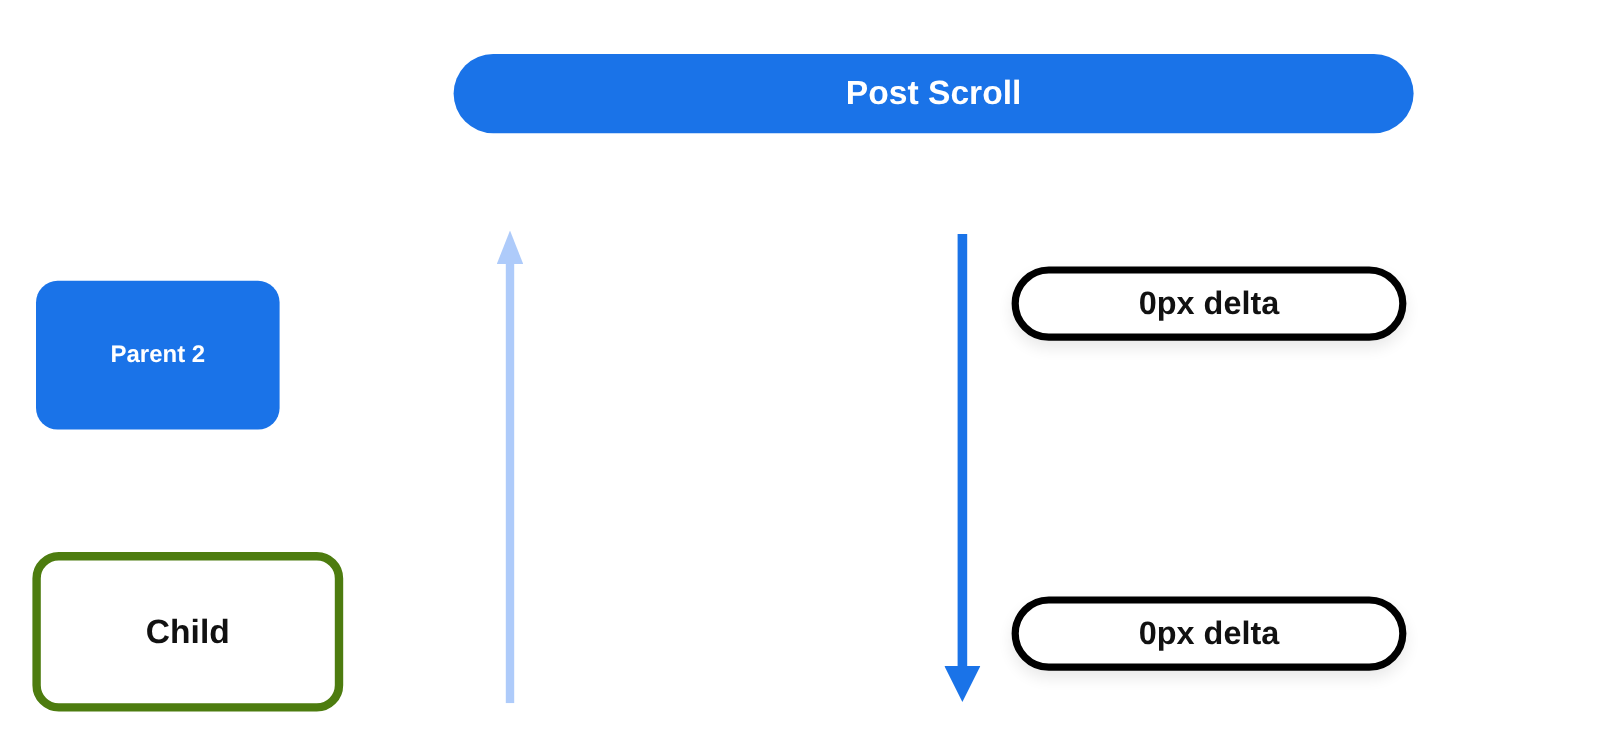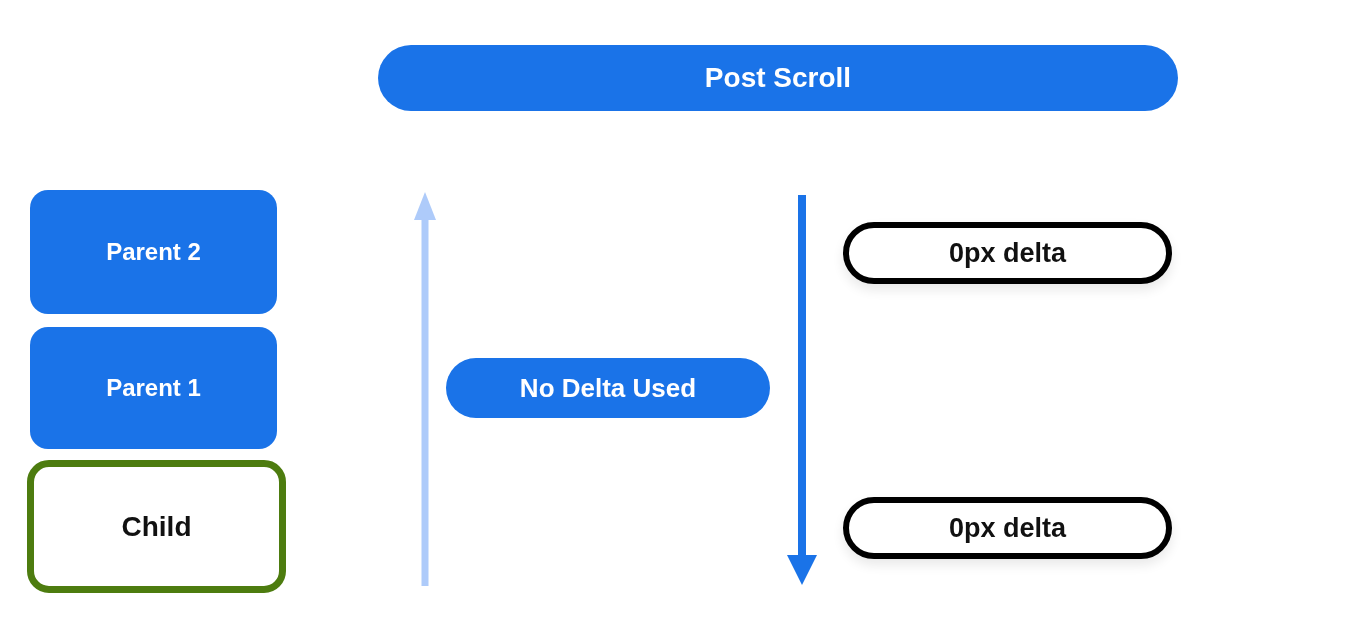--- a/index.html
+++ b/index.html
@@ -29,26 +29,27 @@
     left: 378px; top: 45px; width: 800px; height: 66px;
     background: #1a73e8;
     border-radius: 33px;
     color: #ffffff;
     font-size: 28px;
     font-weight: 700;
   }
 
   
   .parent-box {
-    left: 30px; width: 247px;
+    left: 30px; width: 203px;
     background: #1a73e8;
     border-radius: 18px;
     color: #ffffff;
-    font-size: 24px;
+    font-size: 20px;
     font-weight: 700;
+    margin-top: 44px;
   }
   .parent-2 { top: 190px; height: 124px; }
   .parent-1 { top: 327px; height: 122px; }
 
   .child-box {
     left: 27px; top: 460px; width: 259px; height: 133px;
     background: #ffffff;
     border: 7px solid #4d7c0f;
     border-radius: 22px;
     color: #111111;
@@ -92,42 +93,36 @@
 <div class="canvas">
 
   <div class="abs pill header-pill">
     <span>Post Scroll</span>
   </div>
 
   <div class="abs box parent-box parent-2">
     <span>Parent 2</span>
   </div>
 
-  <div class="abs box parent-box parent-1">
-    <span>Parent 1</span>
-  </div>
 
   <div class="abs box child-box">
     <span>Child</span>
   </div>
 
   <svg class="abs up-arrow" viewBox="0 0 22 394" aria-hidden="true">
     <line x1="11" y1="24" x2="11" y2="394" stroke="#aecbfa" stroke-width="7"></line>
     <polygon points="11,0 0,28 22,28" fill="#aecbfa"></polygon>
   </svg>
 
   <svg class="abs down-arrow" viewBox="0 0 30 390" aria-hidden="true">
     <line x1="15" y1="0" x2="15" y2="364" stroke="#1a73e8" stroke-width="8"></line>
     <polygon points="15,390 0,360 30,360" fill="#1a73e8"></polygon>
   </svg>
 
 
-  <div class="abs pill blue-pill blue-pill-2">
-    <span>No Delta Used</span>
-  </div>
 
   <div class="abs pill white-pill white-pill-1">
     <span>0px delta</span>
   </div>
 
   <div class="abs pill white-pill white-pill-2">
     <span>0px delta</span>
   </div>
 
 </div>

